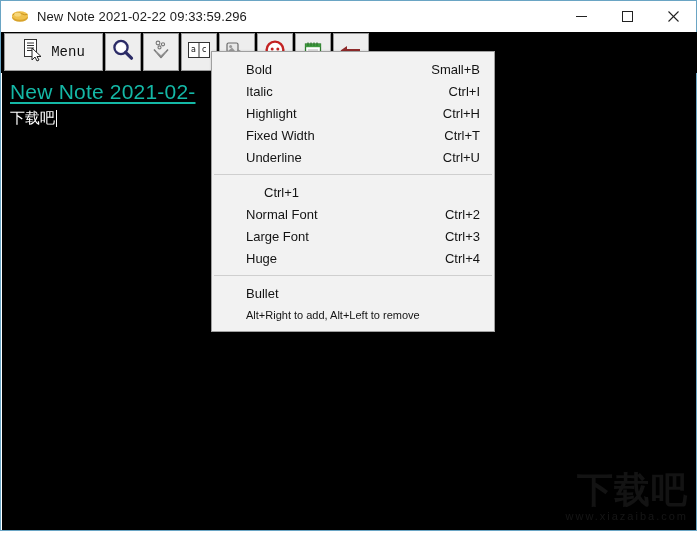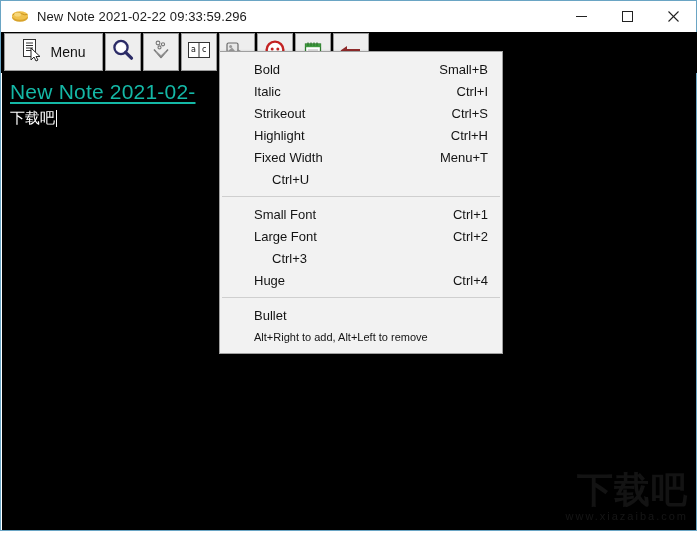--- a/index.html
+++ b/index.html
@@ -104,20 +104,21 @@
   }
   .tb-menu {
     width: 99px;
     padding: 0 6px;
     gap: 7px;
   }
   .tb-icon-btn { width: 36px; }
   .tb-label {
     font-size: 14px;
     color: #111111;
+    font-family: Liberation Mono, monospace;
   }
 
   
   .content {
     position: absolute;
     left: 1px;
     top: 72px;
     width: 694px;
     height: 457px;
     background: #000000;
@@ -148,21 +149,21 @@
     display: inline-block;
     width: 1px;
     height: 17px;
     background: #ffffff;
     margin-left: 1px;
   }
 
   
   .menu {
     position: absolute;
-    left: 218px;
+    left: 210px;
     top: 50px;
     width: 284px;
     background: #f2f2f2;
     border: 1px solid #a0a0a0;
     box-sizing: border-box;
     padding: 6px 0 5px 0;
     box-shadow: 1px 1px 3px rgba(0,0,0,0.28);
   }
   .menu-item {
     height: 22px;
@@ -383,46 +384,43 @@
 
       <div class="menu-item">
         <span class="mi-label">Bold</span>
         <span class="mi-accel">Small+B</span>
       </div>
       <div class="menu-item">
         <span class="mi-label">Italic</span>
         <span class="mi-accel">Ctrl+I</span>
       </div>
       <div class="menu-item">
-        <span class="mi-label">Strikeout</span>
-        <span class="mi-accel">Ctrl+S</span>
-      </div>
-      <div class="menu-item">
         <span class="mi-label">Highlight</span>
         <span class="mi-accel">Ctrl+H</span>
       </div>
       <div class="menu-item">
         <span class="mi-label">Fixed Width</span>
-        <span class="mi-accel">Menu+T</span>
-      </div>
-      <div class="menu-item">
+        <span class="mi-accel">Ctrl+T</span>
+      </div>
+      <div class="menu-item">
+        <span class="mi-label">Underline</span>
         <span class="mi-accel">Ctrl+U</span>
       </div>
 
       <div class="menu-sep"></div>
 
       <div class="menu-item">
-        <span class="mi-label">Small Font</span>
         <span class="mi-accel">Ctrl+1</span>
       </div>
       <div class="menu-item">
+        <span class="mi-label">Normal Font</span>
+        <span class="mi-accel">Ctrl+2</span>
+      </div>
+      <div class="menu-item">
         <span class="mi-label">Large Font</span>
-        <span class="mi-accel">Ctrl+2</span>
-      </div>
-      <div class="menu-item">
         <span class="mi-accel">Ctrl+3</span>
       </div>
       <div class="menu-item">
         <span class="mi-label">Huge</span>
         <span class="mi-accel">Ctrl+4</span>
       </div>
 
       <div class="menu-sep"></div>
 
       <div class="menu-item">

